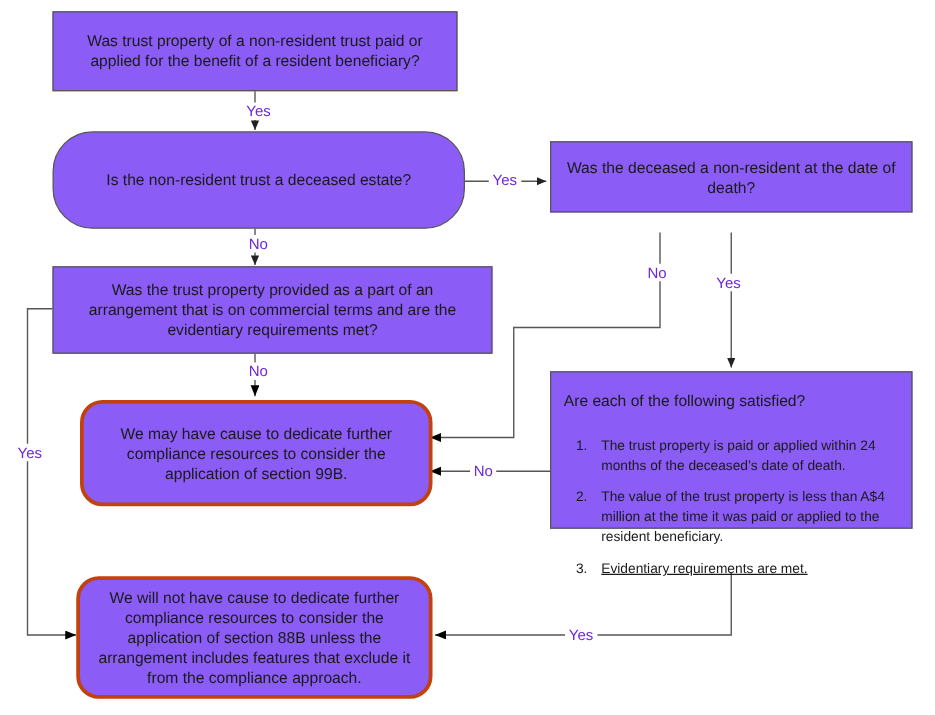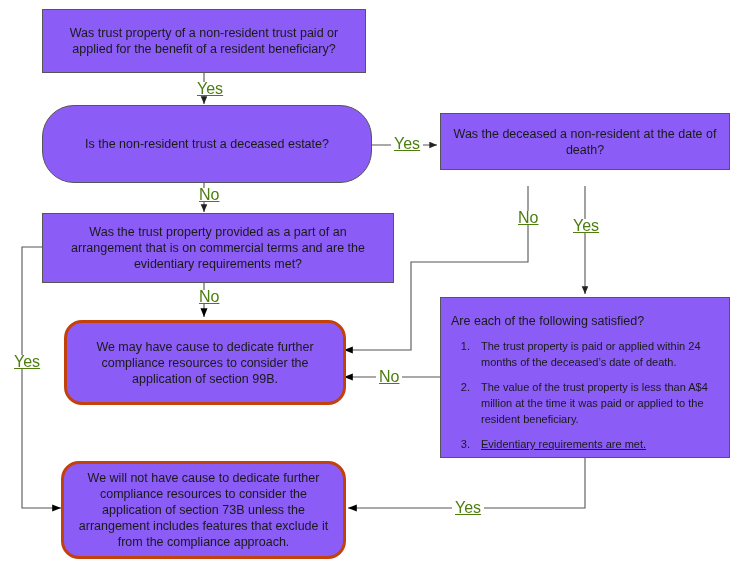--- a/index.html
+++ b/index.html
@@ -65,27 +65,26 @@
   ol.list-items li {
     font-size: 11px;
     line-height: 16px;
     text-align: left;
     margin-bottom: 9px;
     padding-left: 8px;
   }
   ol.list-items li:last-child { margin-bottom: 16px; text-decoration: underline; }
   .edge-label {
     position: absolute;
-    font-size: 16px;
+    font-size: 12px;
     line-height: 14px;
-    color: #4d7c0f;
+    color: #6d28d9;
     background: #ffffff;
     padding: 0 3px;
     white-space: nowrap;
-    text-decoration: underline;
   }
 </style>
 </head>
 <body>
 
 <div id="canvas">
 
   <svg id="edges" viewBox="0 0 748 572" xmlns="http://www.w3.org/2000/svg">
     <defs>
       <marker id="arrow" markerWidth="8" markerHeight="8" refX="7" refY="3" orient="auto" markerUnits="strokeWidth">
@@ -124,35 +123,35 @@
   </div>
 
   <div class="node decision" style="left:440px; top:113px; width:290px; height:57px;">
     <div class="node-text">Was the deceased a non-resident at the date of death?</div>
   </div>
 
   <div class="node decision" style="left:42px; top:213px; width:352px; height:70px;">
     <div class="node-text">Was the trust property provided as a part of an arrangement that is on commercial terms and are the evidentiary requirements met?</div>
   </div>
 
-  <div class="node listbox" style="left:440px; top:297px; width:290px; height:161px; padding-top:15px;">
+  <div class="node listbox" style="left:440px; top:297px; width:290px; height:126px; padding-top:15px;gap:11px;">
     <p class="list-lead">Are each of the following satisfied?</p>
     <ol class="list-items">
       <li>The trust property is paid or applied within 24 months of the deceased’s date of death.</li>
       <li>The value of the trust property is less than A$4 million at the time it was paid or applied to the resident beneficiary.</li>
       <li>Evidentiary requirements are met.</li>
     </ol>
   </div>
 
   <div class="node terminal" style="left:64px; top:320px; width:282px; height:85px;">
     <div class="node-text">We may have cause to dedicate further compliance resources to consider the application of section 99B.</div>
   </div>
 
   <div class="node terminal" style="left:61px; top:461px; width:285px; height:98px;">
-    <div class="node-text">We will not have cause to dedicate further compliance resources to consider the application of section 73B unless the arrangement includes features that exclude it from the compliance approach.</div>
+    <div class="node-text">We will not have cause to dedicate further compliance resources to consider the application of section 88B unless the arrangement includes features that exclude it from the compliance approach.</div>
   </div>
 
   <div class="edge-label" style="left:194px; top:82px;">Yes</div>
 
   <div class="edge-label" style="left:391px; top:137px;">Yes</div>
 
   <div class="edge-label" style="left:196px; top:188px;">No</div>
 
   <div class="edge-label" style="left:515px; top:211px;">No</div>
 

